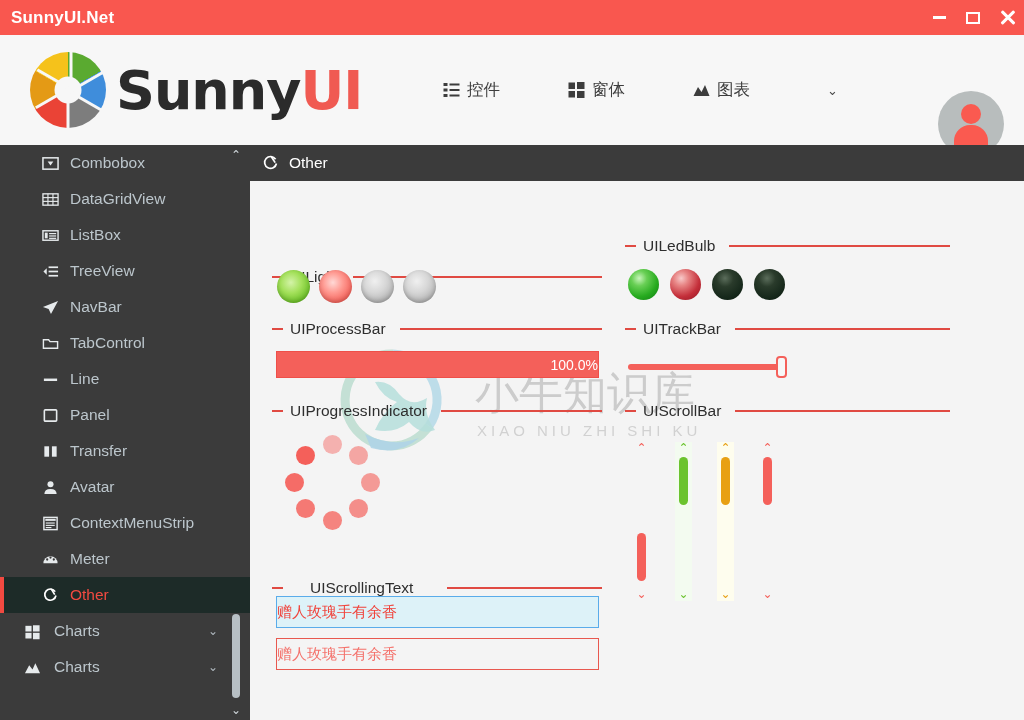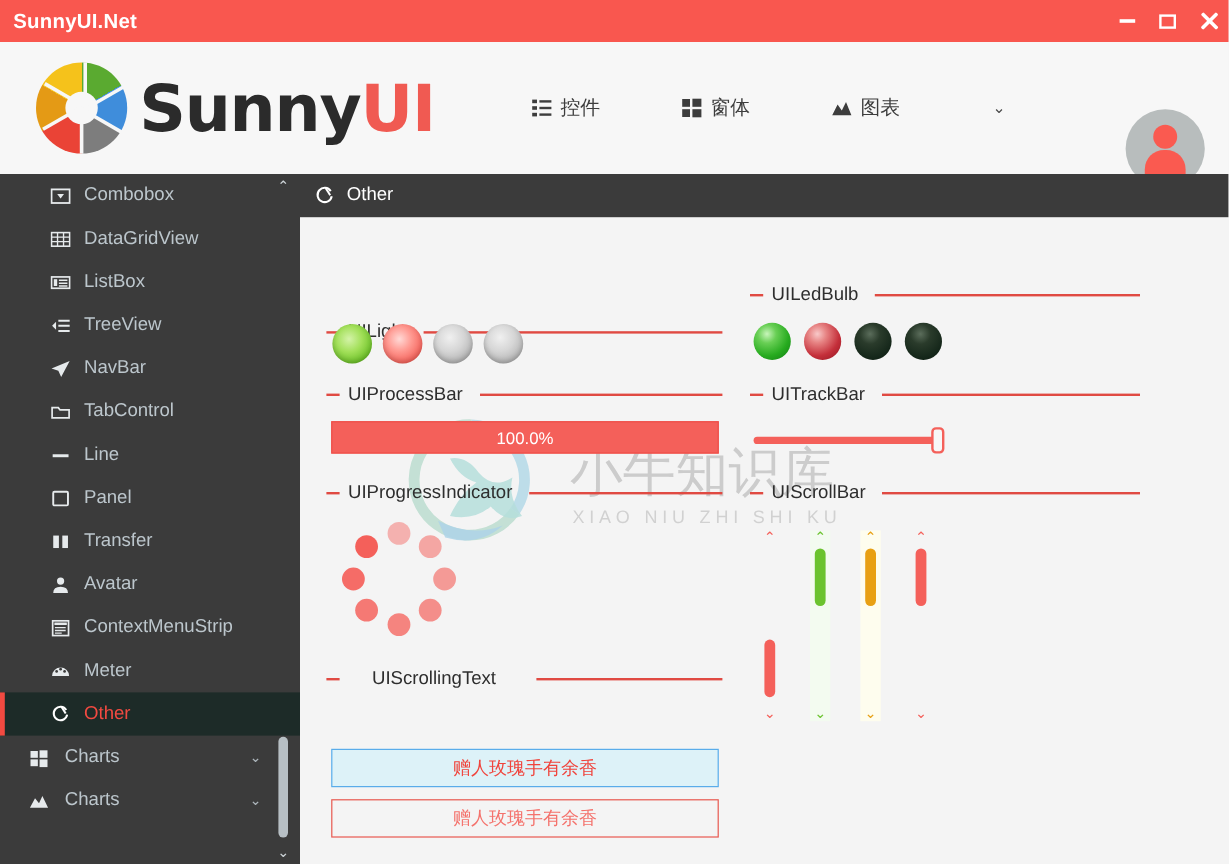--- a/index.html
+++ b/index.html
@@ -224,21 +224,21 @@
   .led.on-red {
     background: radial-gradient(circle at 36% 30%, #f8c9c9 0%, #e78484 25%, #c42f3a 62%, #8e1420 100%);
   }
   .led.off {
     background: radial-gradient(circle at 42% 30%, #5b6d5b 0%, #2a3b2b 30%, #15271a 70%, #0a170c 100%);
   }
 
   
   #processbar {
     position: absolute; background: #f4605a; border: 1px solid #ee4f49;
-    display: flex; align-items: center; justify-content: center;
+    display: flex; align-items: center; justify-content: flex-end;
     color: #ffffff; font-size: 14px;
   }
 
   
   #trackbar-track {
     position: absolute; height: 6px; background: #f4605a;
     border-radius: 3px;
   }
   #trackbar-thumb {
     position: absolute; width: 11px; height: 22px;
@@ -261,21 +261,21 @@
   }
   .vsb .sb-arrow.up { top: 0; }
   .vsb .sb-arrow.down { bottom: 0; }
   .vsb .sb-thumb {
     position: absolute; left: 4px; width: 9px; border-radius: 5px; cursor: pointer;
   }
 
   
   .scroll-text {
     position: absolute; display: flex; align-items: center;
-    justify-content: center; font-size: 15px; margin-top: 28px;
+    justify-content: flex-start; font-size: 15px;
   }
   #scrolltext1 {
     background: #ddf2f8; border: 1px solid #5aacea; color: #f0443c;
   }
   #scrolltext2 {
     background: #f4f4f4; border: 1px solid #e8584f; color: #f4726c;
   }
 </style>
 </head>
 <body>
@@ -605,21 +605,21 @@
         <div class="sb-thumb" style="background:#e8a013; top:15px; height:48px;"></div>
         <div class="sb-arrow down" style="color:#e8a013;">⌄</div>
       </div>
 
       <div class="vsb" style="left:509px; top:261px; height:159px; background:transparent;">
         <div class="sb-arrow up" style="color:#f4605a;">⌃</div>
         <div class="sb-thumb" style="background:#f4605a; top:15px; height:48px;"></div>
         <div class="sb-arrow down" style="color:#f4605a;">⌄</div>
       </div>
 
-      <div class="grp-head" style="left:22px; top:376px; width:330px;gap:27px;">
+      <div class="grp-head" style="left:22px; top:398px; width:330px;gap:27px;">
         <span class="dash"></span>
         <span>UIScrollingText</span>
         <span class="line" style="flex:1"></span>
       </div>
       <div id="scrolltext1" class="scroll-text" style="left:26px; top:415px; width:323px; height:32px;">
         <span>赠人玫瑰手有余香</span>
       </div>
       <div id="scrolltext2" class="scroll-text" style="left:26px; top:457px; width:323px; height:32px;">
         <span>赠人玫瑰手有余香</span>
       </div>

